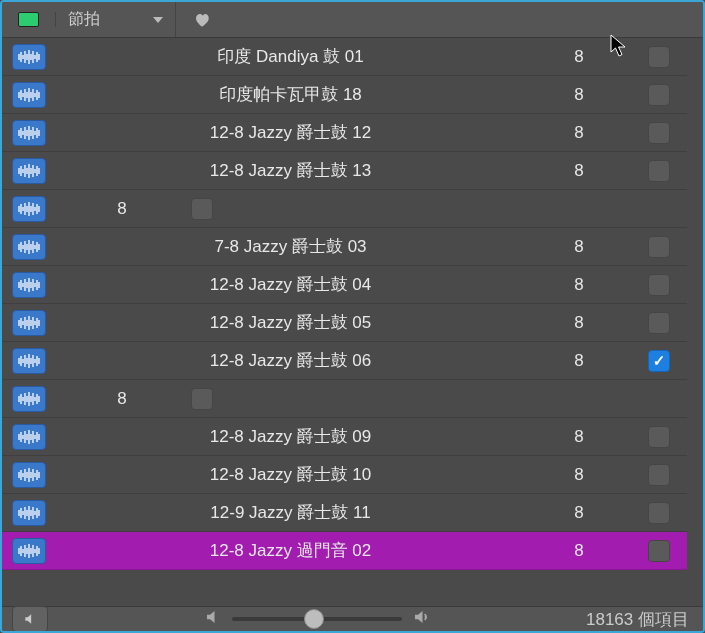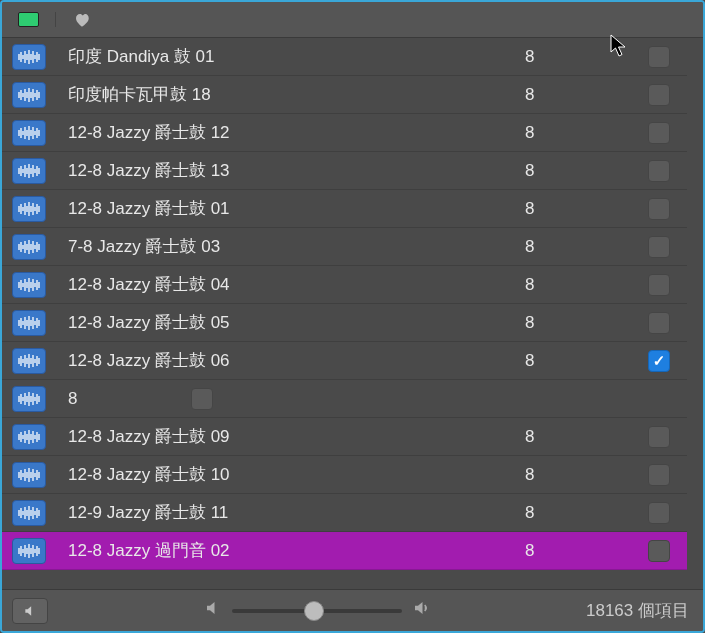--- a/index.html
+++ b/index.html
@@ -41,20 +41,21 @@
   .waveform-badge {
     width: 21px; height: 15px;
     background: #2ecc71;
     border-radius: 2px;
     border:1px solid #222;
   }
   .heart-icon svg { width: 18px; height: 18px; fill: #bbb; }
   .list {
     height: 552px;
     overflow: hidden;
+    text-align: center;
   }
   .row {
     display: flex;
     align-items: center;
     height: 38px;
     border-bottom: 1px solid rgba(0,0,0,0.15);
   }
   .row.selected { background: #a21caf; }
   .row .cell-icon { width: 54px; display:flex; align-items:center; justify-content:center; }
   .row .cell-name { flex:1; padding-left: 12px; white-space:nowrap; overflow:hidden; text-overflow:ellipsis;}
@@ -82,21 +83,21 @@
   }
   .fav-box.checked::after {
     content: "✓";
     color: #fff;
     font-size: 15px;
     font-weight: bold;
   }
   .footer {
     position:absolute;
     bottom:0; left:0; right:0;
-    height: 42px;
+    height: 25px;
     background: #555555;
     border-top:1px solid #3a3a3a;
     display:flex;
     align-items:center;
     padding: 0 14px 0 10px;
   }
   .play-btn {
     width: 36px; height: 26px;
     background: #626262;
     border-radius: 4px;
@@ -146,20 +147,24 @@
     bottom:42px;
     background:#4a4a4a;
   }
 </style>
 </head>
 <body>
 
 <div class="header">
   <div class="col-icon">
     <div class="waveform-badge"></div>
+  </div>
+  <div class="col-beats">
+    <span>節拍</span>
+    <span class="chevron-down"></span>
   </div>
   <div class="col-fav heart-icon">
     <svg viewBox="0 0 24 24">
         <path d="M12 21s-8-5.3-8-11.2C4 6.2 6.4 4 9.2 4c1.6 0 2.9.8 3.8 2 0.9-1.2 2.2-2 3.8-2C18.6 4 21 6.2 21 9.8 21 15.7 12 21 12 21z"></path>
       </svg>
   </div>
   <div class="col-scroll"></div>
 </div>
 
 <div class="list" id="list">
@@ -294,21 +299,20 @@
               <line x1="16" y1="6" x2="16" y2="12"></line>
               <line x1="18" y1="3" x2="18" y2="15"></line>
               <line x1="20" y1="7" x2="20" y2="11"></line>
               <line x1="22" y1="4" x2="22" y2="14"></line>
               <line x1="24" y1="6" x2="24" y2="12"></line>
               <line x1="26" y1="9" x2="26" y2="9"></line>
             </g>
           </svg>
         </div>
       </div>
-      <div class="cell-name">12-8 Jazzy 爵士鼓 01</div>
       <div class="cell-beats">8</div>
       <div class="cell-fav">
         <div class="fav-box"></div>
       </div>
       <div class="cell-scroll"></div>
     </div>
     <div class="row">
       <div class="cell-icon">
         <div class="audio-icon">
           <svg viewBox="0 0 28 18">

